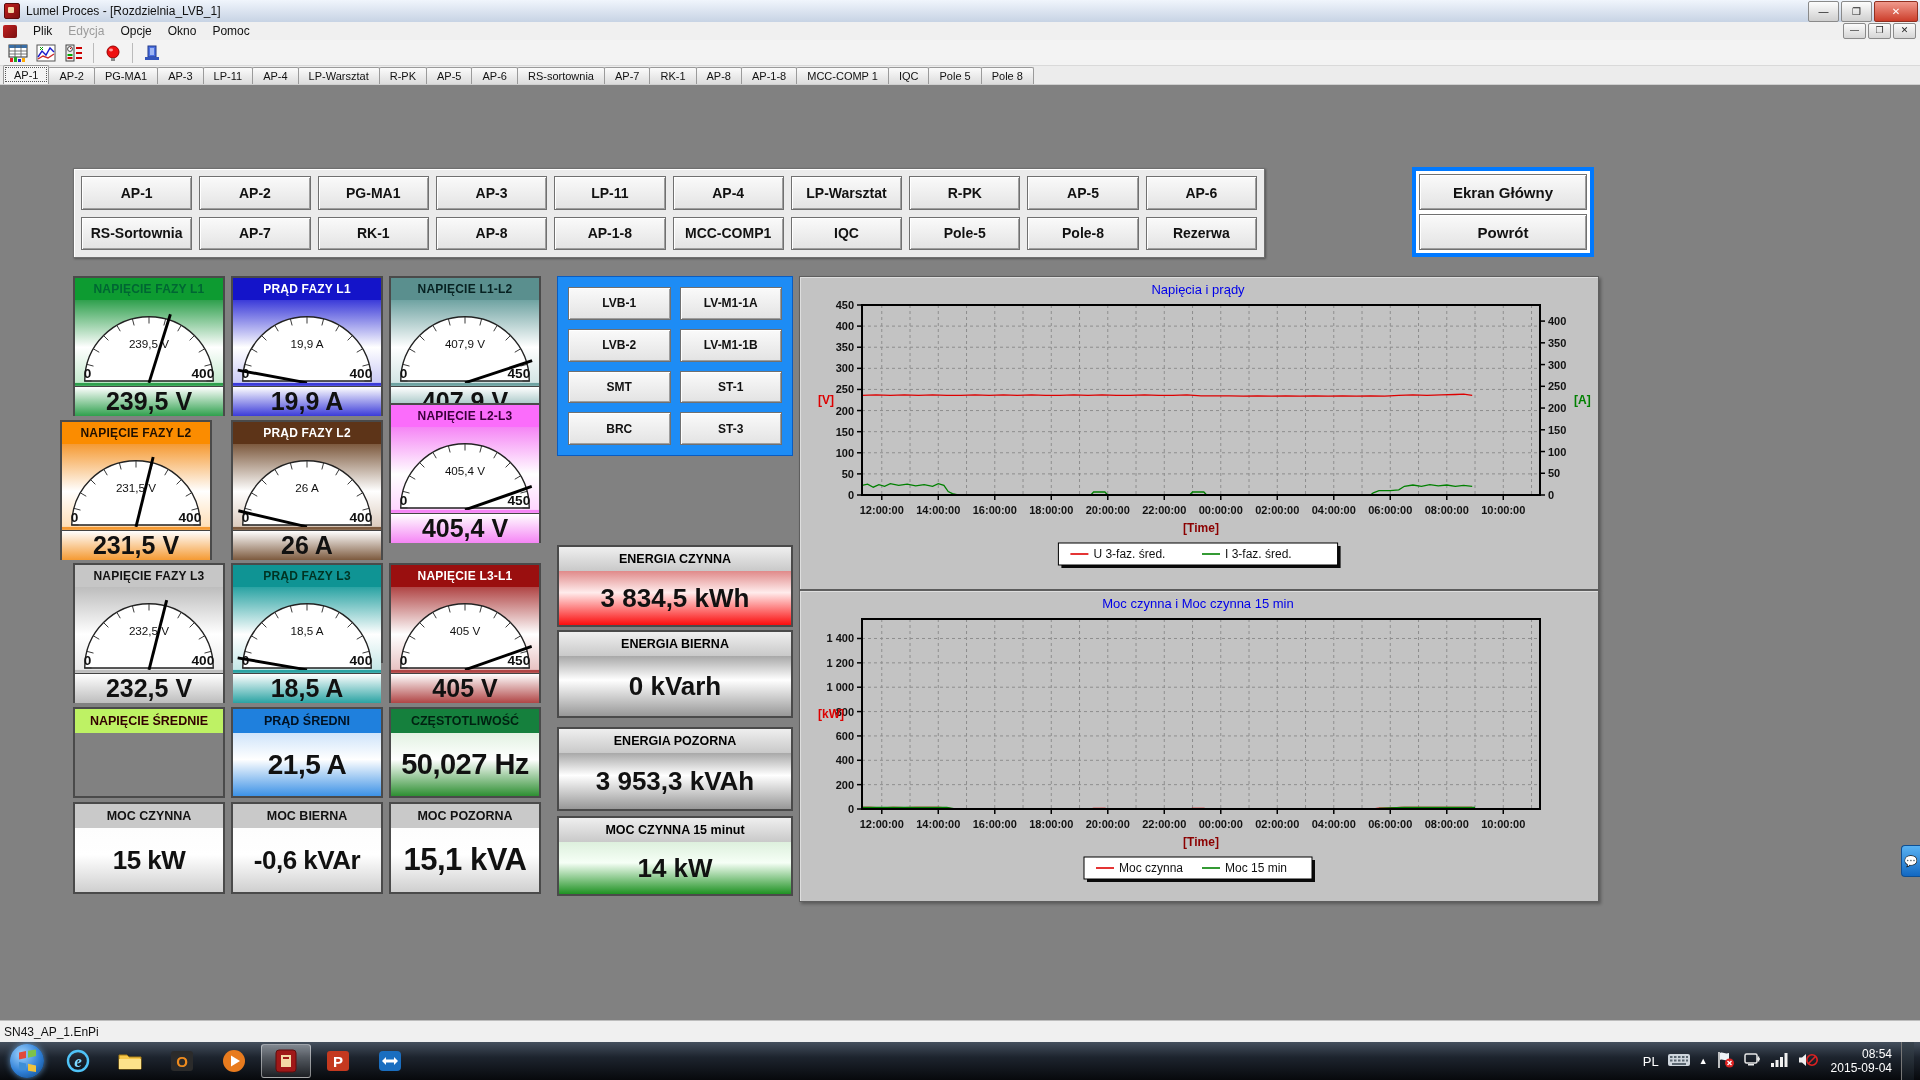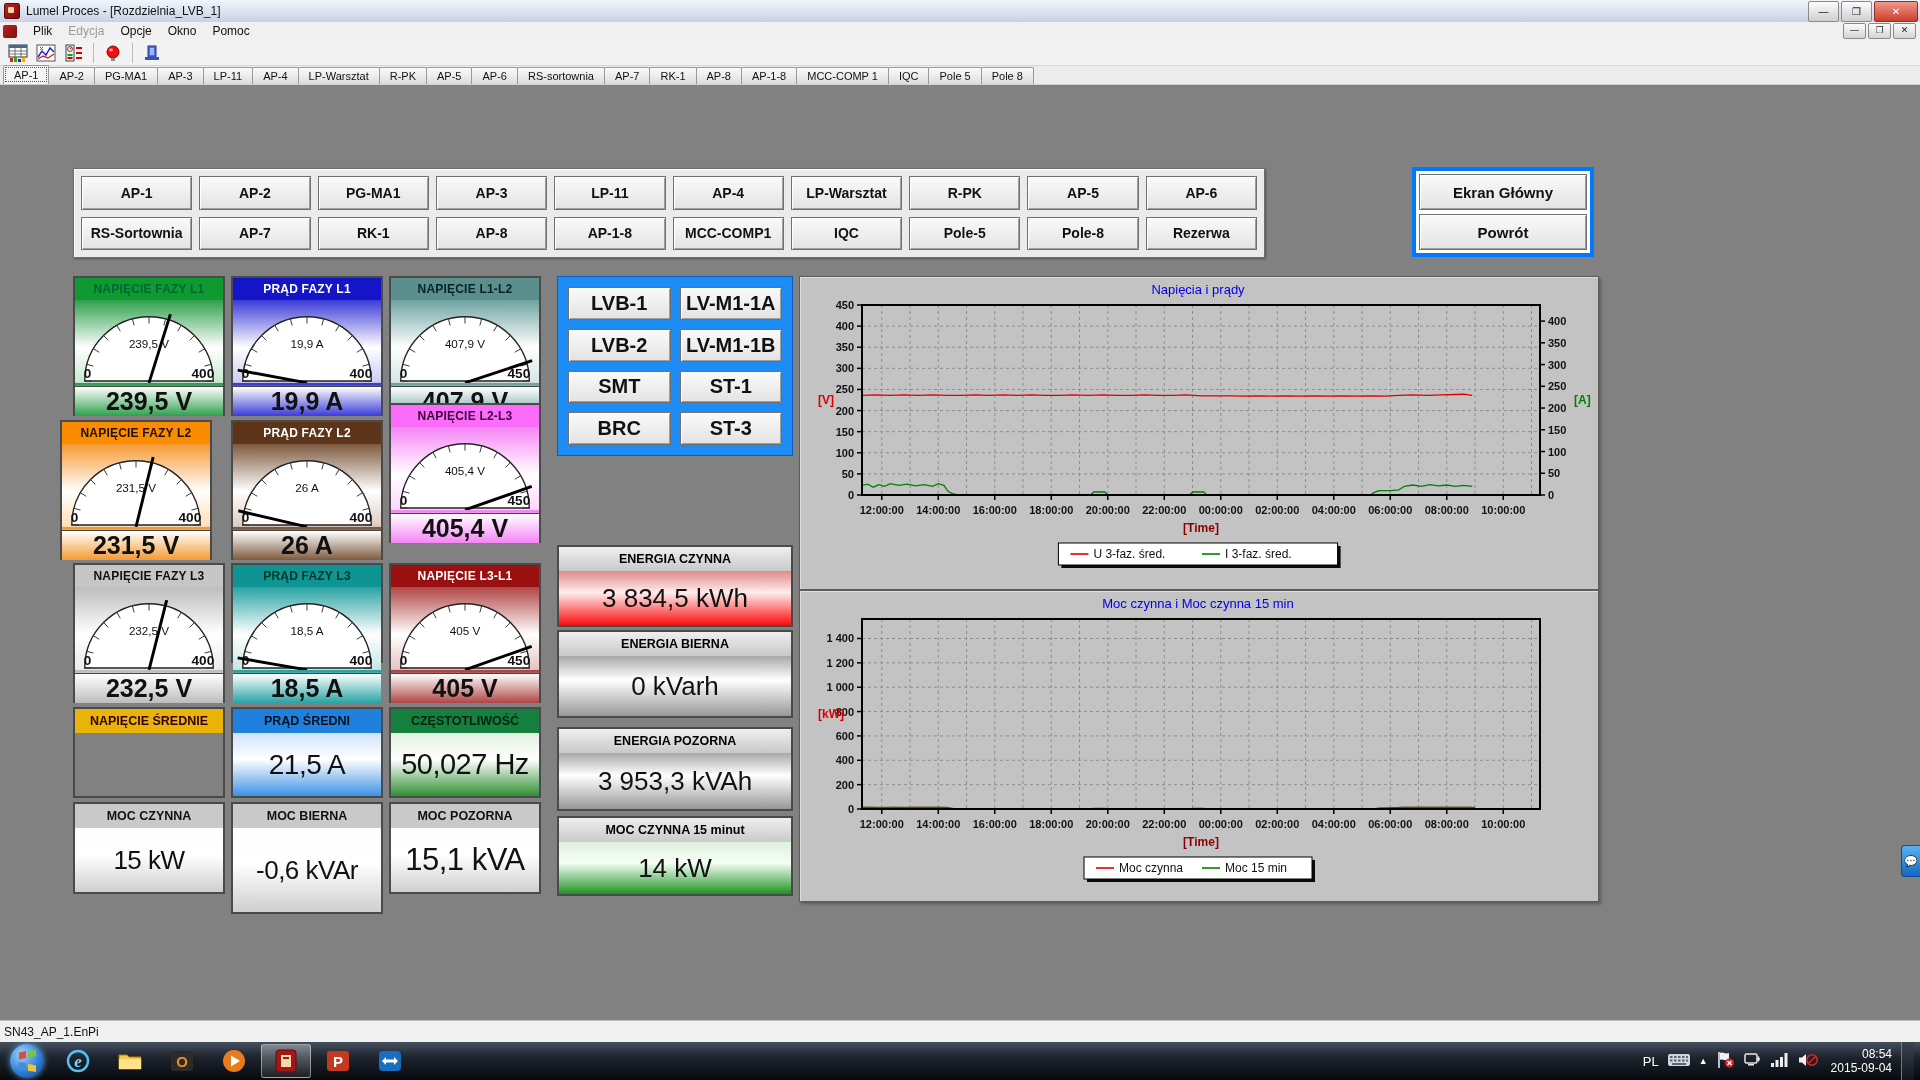--- a/index.html
+++ b/index.html
@@ -44,30 +44,30 @@
   .btn3d{background:linear-gradient(#fafafa,#e3e3e3);border:1px solid #707070;
     box-shadow:inset 1px 1px 0 #ffffff, inset -1px -1px 0 #9e9e9e;
     font-weight:bold;color:#111;display:flex;align-items:center;justify-content:center;cursor:default;}
   .navgrid{display:grid;grid-template-columns:repeat(10,1fr);grid-template-rows:1fr 1fr;gap:7px;padding:7px;height:100%;box-sizing:border-box;}
   .navgrid .btn3d{font-size:14px;}
   .cornerwrap{position:absolute;border:4px solid #0079ff;background:#fff;padding:3px;
     display:flex;flex-direction:column;gap:4px;box-sizing:border-box;}
   .cornerwrap .btn3d{flex:1;font-size:15px;}
   .selector{position:absolute;background:#1d8cf5;border:1px solid #0b5cbf;
     display:grid;grid-template-columns:1fr 1fr;grid-template-rows:repeat(4,1fr);gap:9px;padding:10px;box-sizing:border-box;}
-  .selector .btn3d{font-size:20px;}
+  .selector .btn3d{font-size:12px;}
   
   .gauge{position:absolute;width:152px;border:2px solid #4a4a4a;background:#fff;
     display:grid;grid-template-rows:22px 1fr 30px;box-sizing:border-box;}
   .ghead{display:flex;align-items:center;justify-content:center;font-size:12px;font-weight:bold;letter-spacing:.2px;}
   .gbody{position:relative;}
   .gval{display:flex;align-items:center;justify-content:center;font-size:25px;font-weight:bold;color:#111;border-top:1px solid #444;}
   .readout{position:absolute;width:152px;border:2px solid #4a4a4a;display:grid;grid-template-rows:24px 1fr;box-sizing:border-box;}
   .rhead{display:flex;align-items:center;justify-content:center;font-size:12.5px;font-weight:bold;}
-  .rval{display:flex;align-items:center;justify-content:center;font-weight:normal;color:#111;}
+  .rval{display:flex;align-items:center;justify-content:center;font-weight:bold;color:#111;}
   .energy{position:absolute;width:236px;border:2px solid #4a4a4a;display:grid;grid-template-rows:24px 1fr;box-sizing:border-box;}
   .energy .rhead{background:linear-gradient(#efefef,#c9c9c9);}
   .energy .rval{font-size:26px;}
   
   .chartpanel{position:absolute;width:798px;background:#c3c3c3;border:1px solid #5e5e5e;
     box-shadow:inset 1px 1px 0 #dedede, 2px 2px 3px rgba(0,0,0,.3);}
   
   .statusbar{position:absolute;left:0;top:1020px;width:1920px;height:22px;background:#f0f0f0;
     border-top:1px solid #bdbdbd;font-size:12px;color:#111;display:flex;align-items:center;padding-left:4px;box-sizing:border-box;}
   .taskbar{position:absolute;left:0;top:1042px;width:1920px;height:38px;
@@ -452,35 +452,35 @@
     <text x="143" y="79" text-anchor="end" font-size="14" font-weight="bold" fill="#111" font-family="Liberation Sans,sans-serif">450</text>
     <line x1="76" y1="84" x2="144.47606917325106" y2="59.75077640500379" stroke="#000" stroke-width="3"></line>
     <rect x="0" y="84" width="152" height="3" fill="#b04545"></rect>
   </svg>
           </div>
     <div class="gval" style="background:linear-gradient(#ffffff,#b04545)">405 V</div>
         </div>
       </div>
     <div id="readouts">
         <div class="readout" style="left: 73px; top: 622px; height: 91px;">
-          <div class="rhead" style="background:#eab308;color:#300">NAPIĘCIE ŚREDNIE</div>
+          <div class="rhead" style="background:#bef264;color:#300">NAPIĘCIE ŚREDNIE</div>
         </div>
         <div class="readout" style="left: 231px; top: 622px; height: 91px;">
           <div class="rhead" style="background:#1f80dd;color:#012">PRĄD ŚREDNI</div>
     <div class="rval" style="font-size:28px;letter-spacing:-0.5px;background:linear-gradient(180deg,#cfe4fa 0%,#ffffff 42%,#3d92e6 100%)">21,5 A</div>
         </div>
         <div class="readout" style="left: 389px; top: 622px; height: 91px;">
           <div class="rhead" style="background:#15803d;color:#021">CZĘSTOTLIWOŚĆ</div>
     <div class="rval" style="font-size:29px;letter-spacing:-0.5px;background:linear-gradient(180deg,#e2f2e2 0%,#ffffff 42%,#2e8f32 100%)">50,027 Hz</div>
         </div>
         <div class="readout" style="left: 73px; top: 717px; height: 92px;">
           <div class="rhead" style="background:#c9c9c9;color:#111">MOC CZYNNA</div>
     <div class="rval" style="font-size:26px;letter-spacing:-0.5px;background:linear-gradient(180deg,#fdfdfd 0%,#ffffff 42%,#cfcfcf 100%)">15 kW</div>
         </div>
-        <div class="readout" style="left: 231px; top: 717px; height: 112px;">
+        <div class="readout" style="left: 231px; top: 717px; height: 92px;">
           <div class="rhead" style="background:#c9c9c9;color:#111">MOC BIERNA</div>
     <div class="rval" style="font-size:26px;letter-spacing:-0.5px;background:linear-gradient(180deg,#fdfdfd 0%,#ffffff 42%,#cfcfcf 100%)">-0,6 kVAr</div>
         </div>
         <div class="readout" style="left: 389px; top: 717px; height: 92px;">
           <div class="rhead" style="background:#c9c9c9;color:#111">MOC POZORNA</div>
     <div class="rval" style="font-size:31px;letter-spacing:-0.5px;background:linear-gradient(180deg,#fdfdfd 0%,#ffffff 42%,#cfcfcf 100%)">15,1 kVA</div>
         </div>
       </div>
 
     <div class="selector" id="selector" style="left:557px;top:191px;width:236px;height:180px;">

